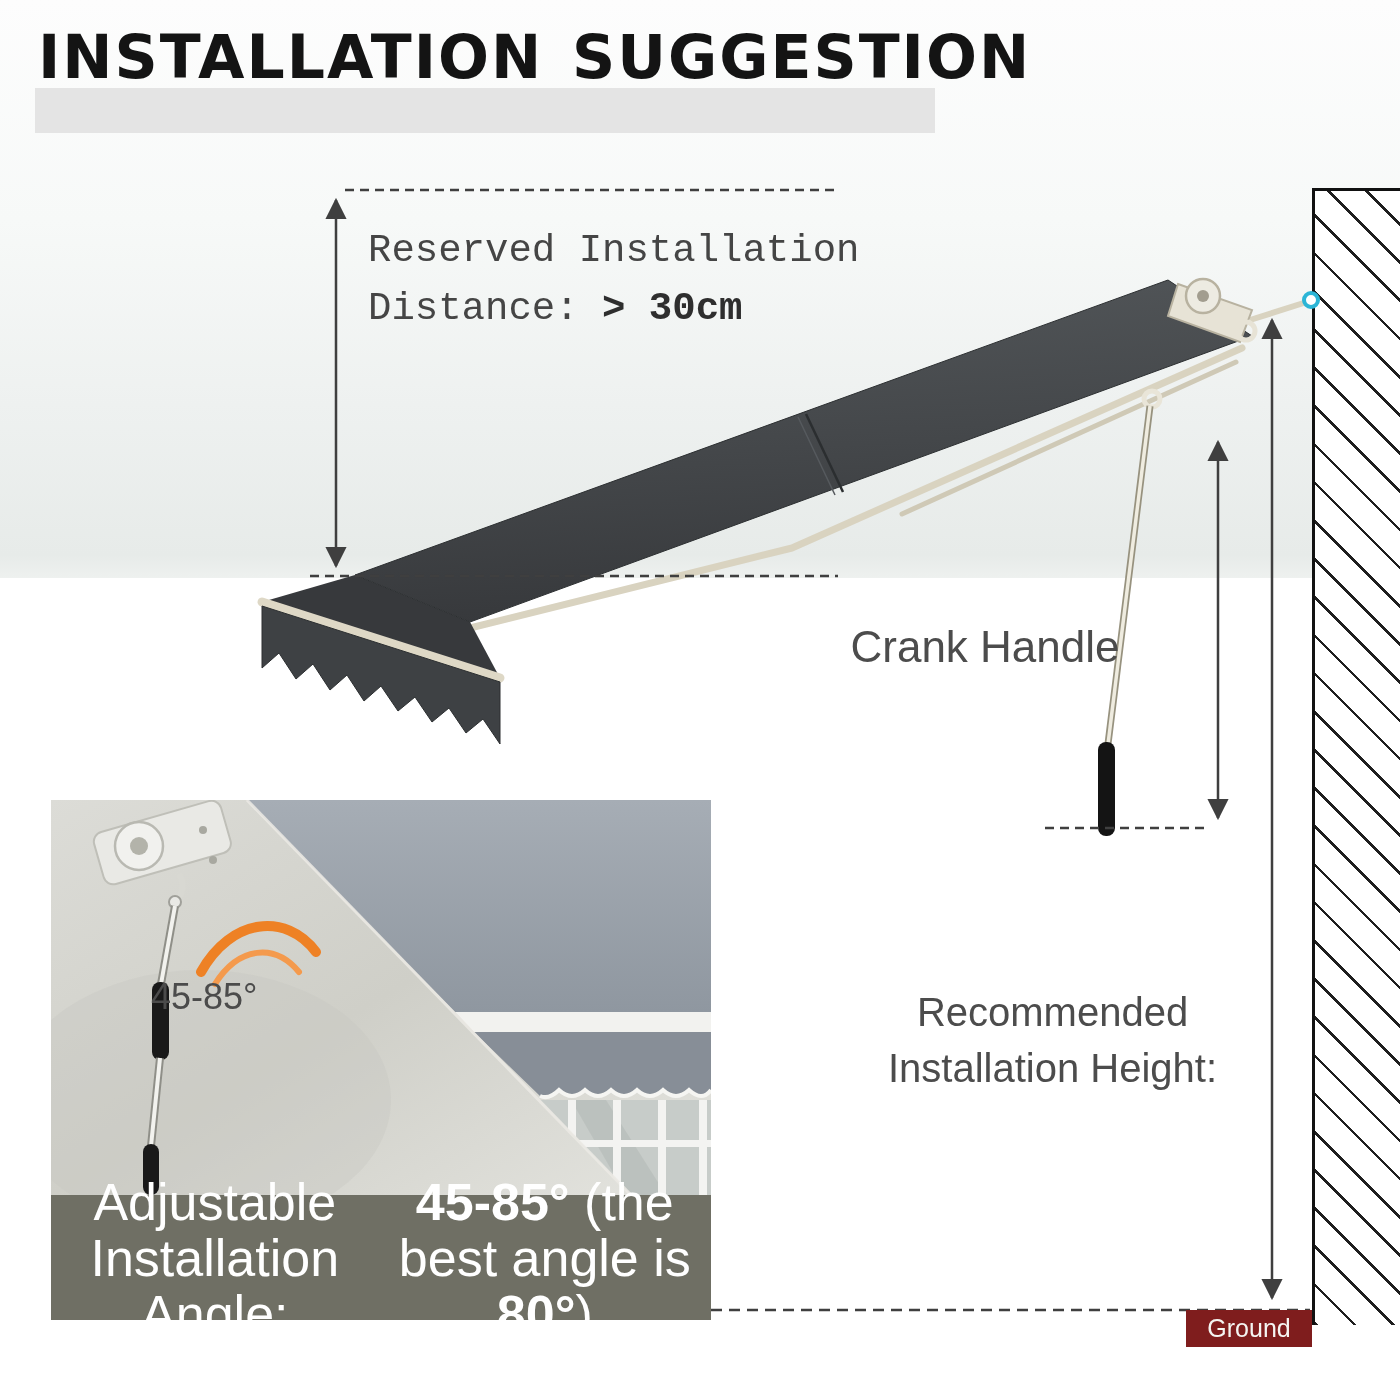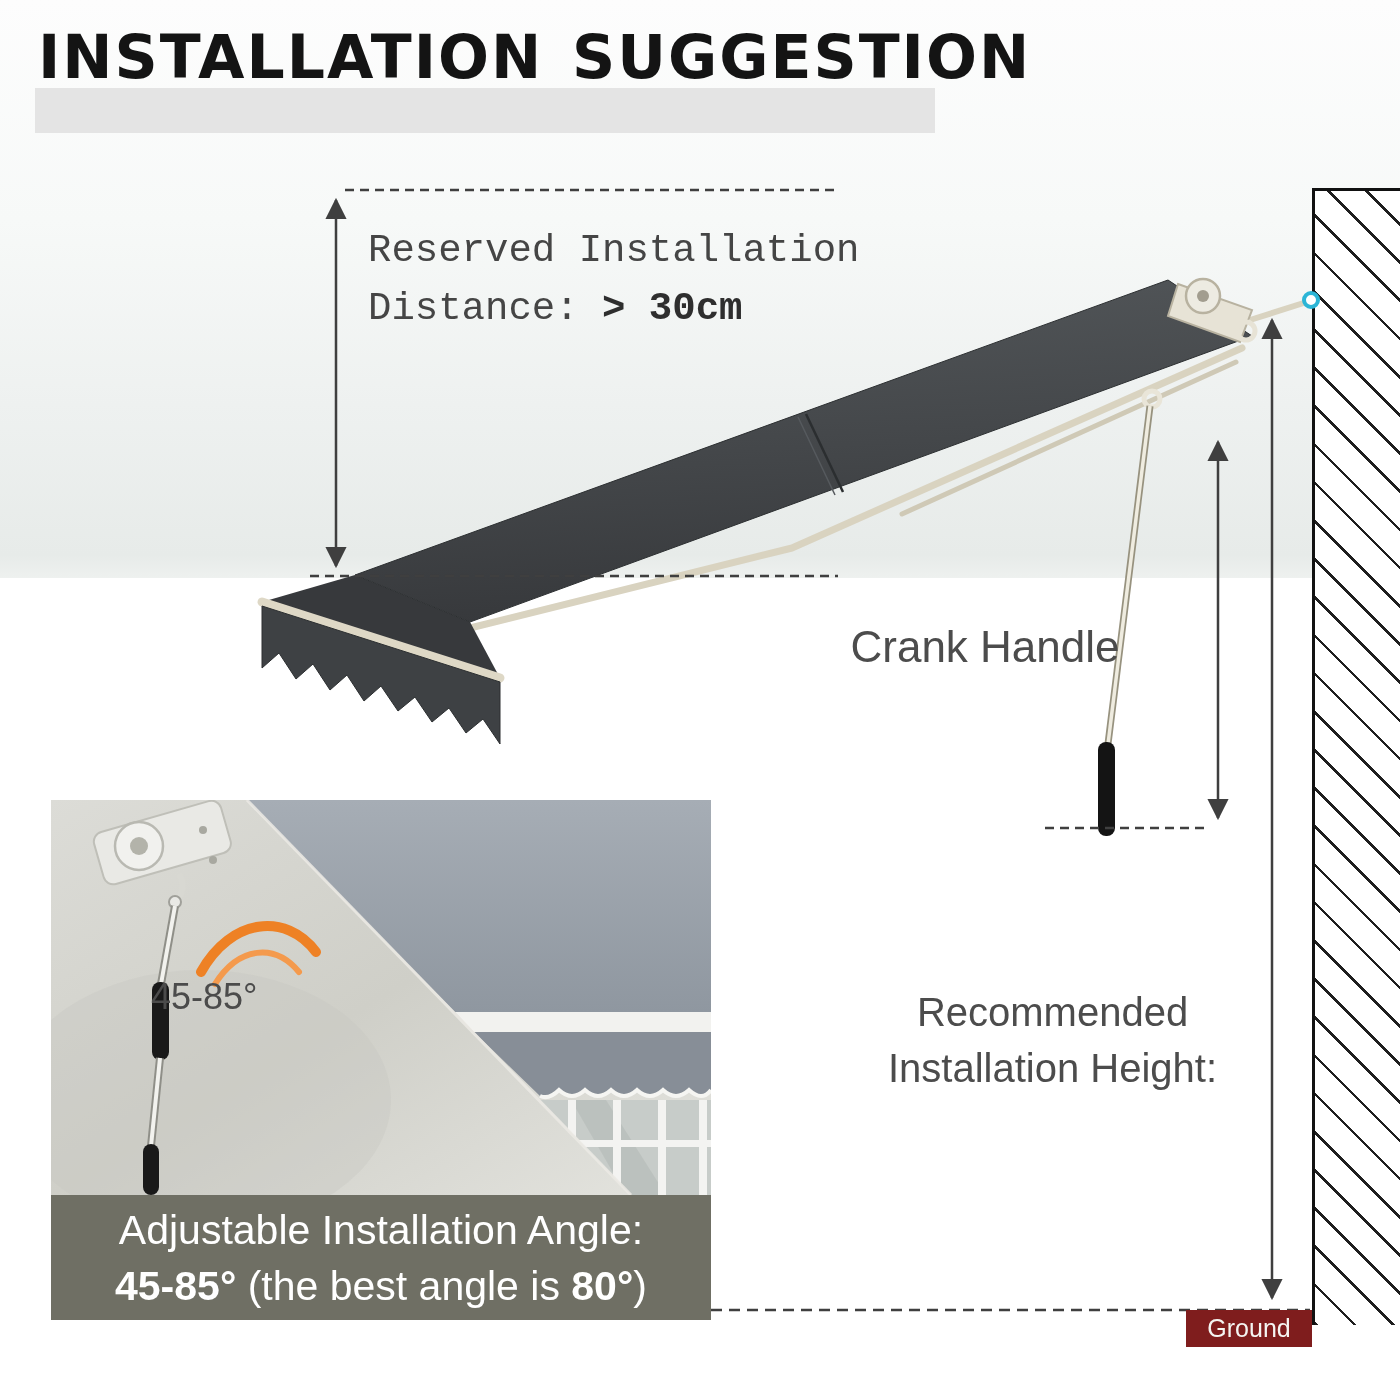--- a/index.html
+++ b/index.html
@@ -34,22 +34,22 @@
   .recommended-note .big{font-size:42px;}
   .ground-box{
     position:absolute;left:1186px;top:1310px;width:126px;height:37px;background:#7f1d1d;
     color:#f5f5f2;font-size:25px;display:flex;align-items:center;justify-content:center;
   }
   .inset{position:absolute;left:51px;top:800px;width:660px;height:520px;}
   .inset-photo{position:absolute;left:0;top:0;width:660px;height:395px;}
   .angle-label{position:absolute;left:100px;top:176px;font-size:36px;color:#4b4b4b;}
   .inset-caption{
     position:absolute;left:0;top:395px;width:660px;height:125px;background:#6f6f64;
-    color:#ffffff;display:flex;flex-direction:column;align-items:center;justify-content:center;
-    font-size:41px;line-height:56px;text-align:center;
+    color:#ffffff;display:flex;flex-direction:row;align-items:center;justify-content:center;
+    font-size:52px;line-height:56px;text-align:center;
   }
   .inset-caption b{color:#ffffff;}
 </style>
 </head>
 <body>
 
 <div class="canvas">
 
   <div class="bg-top"></div>
   <div class="title-band"></div>

